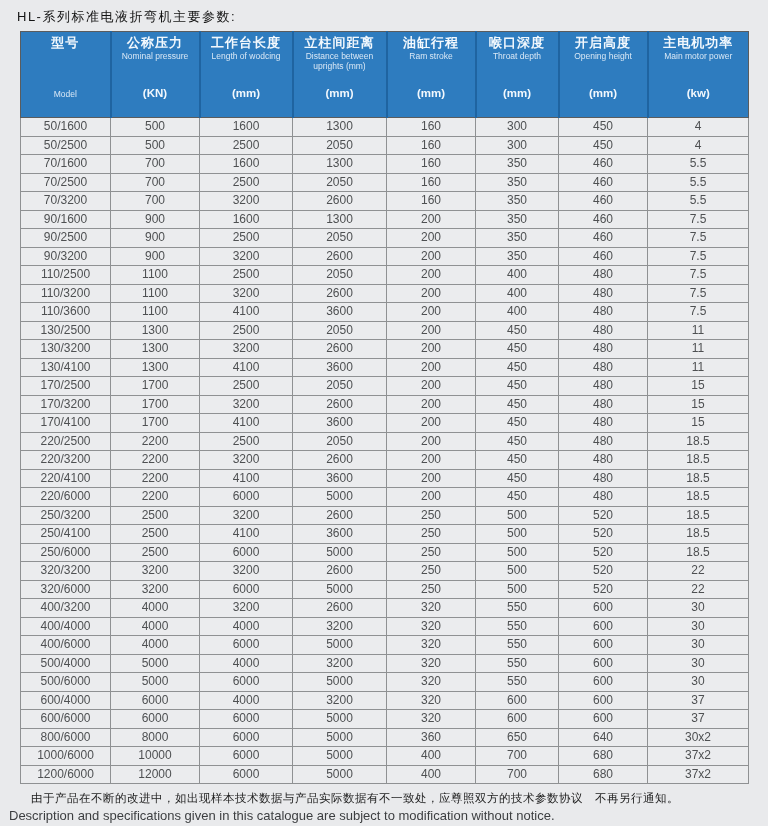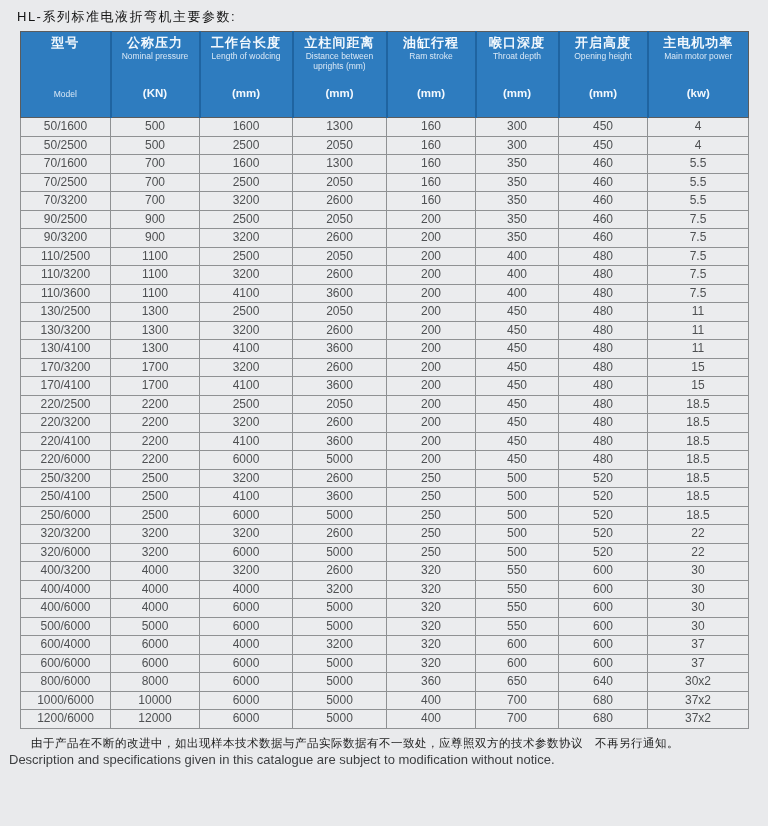--- a/index.html
+++ b/index.html
@@ -213,20 +213,30 @@
           <td>70/3200</td>
           <td>700</td>
           <td>3200</td>
           <td>2600</td>
           <td>160</td>
           <td>350</td>
           <td>460</td>
           <td>5.5</td>
         </tr>
         <tr>
+          <td>90/1600</td>
+          <td>900</td>
+          <td>1600</td>
+          <td>1300</td>
+          <td>200</td>
+          <td>350</td>
+          <td>460</td>
+          <td>7.5</td>
+        </tr>
+        <tr>
           <td>90/2500</td>
           <td>900</td>
           <td>2500</td>
           <td>2050</td>
           <td>200</td>
           <td>350</td>
           <td>460</td>
           <td>7.5</td>
         </tr>
         <tr>
@@ -293,20 +303,30 @@
           <td>130/4100</td>
           <td>1300</td>
           <td>4100</td>
           <td>3600</td>
           <td>200</td>
           <td>450</td>
           <td>480</td>
           <td>11</td>
         </tr>
         <tr>
+          <td>170/2500</td>
+          <td>1700</td>
+          <td>2500</td>
+          <td>2050</td>
+          <td>200</td>
+          <td>450</td>
+          <td>480</td>
+          <td>15</td>
+        </tr>
+        <tr>
           <td>170/3200</td>
           <td>1700</td>
           <td>3200</td>
           <td>2600</td>
           <td>200</td>
           <td>450</td>
           <td>480</td>
           <td>15</td>
         </tr>
         <tr>
@@ -427,20 +447,30 @@
           <td>320</td>
           <td>550</td>
           <td>600</td>
           <td>30</td>
         </tr>
         <tr>
           <td>400/6000</td>
           <td>4000</td>
           <td>6000</td>
           <td>5000</td>
+          <td>320</td>
+          <td>550</td>
+          <td>600</td>
+          <td>30</td>
+        </tr>
+        <tr>
+          <td>500/4000</td>
+          <td>5000</td>
+          <td>4000</td>
+          <td>3200</td>
           <td>320</td>
           <td>550</td>
           <td>600</td>
           <td>30</td>
         </tr>
         <tr>
           <td>500/6000</td>
           <td>5000</td>
           <td>6000</td>
           <td>5000</td>

